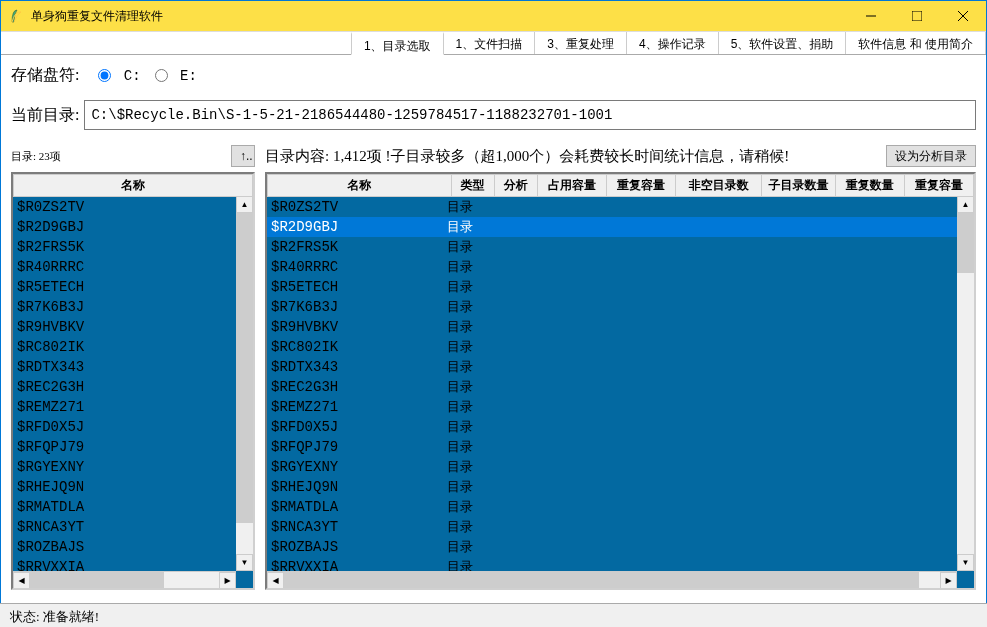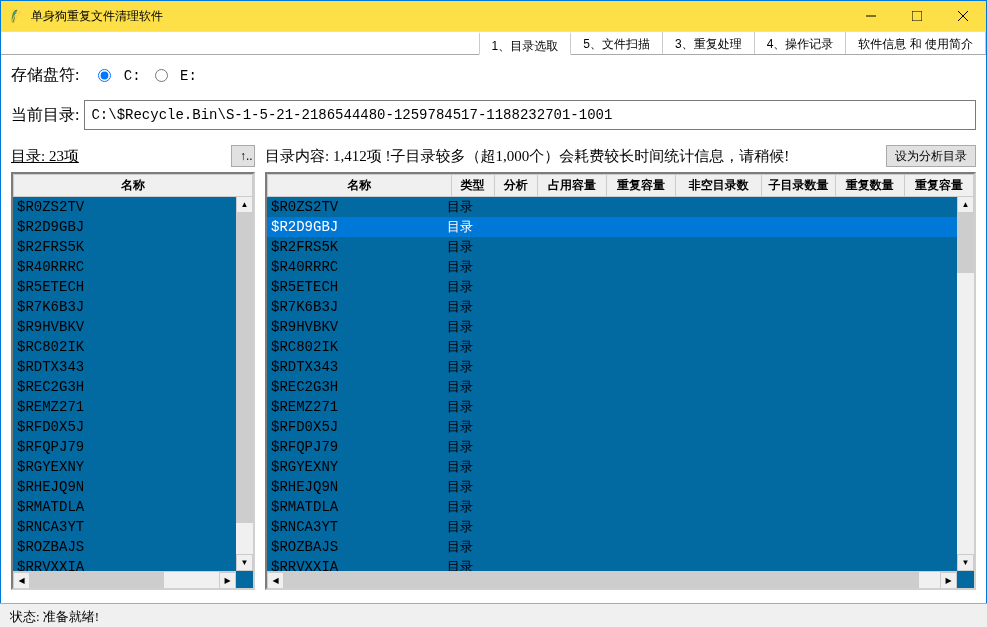--- a/index.html
+++ b/index.html
@@ -14,21 +14,21 @@
 .tabbody { padding: 4px 10px 0 10px; }
 .row { display: flex; align-items: center; margin: 6px 0 14px 0; }
 .row .label { font-size: 16px; margin-right: 5px; white-space: nowrap; font-family: "SimSun"; }
 .radio-wrap { font-family: "Courier New", monospace; font-size: 14px; }
 .radio-wrap input { margin: 0 4px 0 14px; vertical-align: middle; }
 .pathbox { flex: 1; height: 30px; border: 1px solid #7a7a7a; background: #fff; padding: 4px 6px; font-family: "Courier New", monospace; font-size: 14px; line-height: 20px; }
 .mainrow { display: flex; padding: 0 10px; gap: 10px; }
 .leftpanel { width: 244px; }
 .rightpanel { flex: 1; }
 .panelhead { display: flex; align-items: center; height: 24px; margin-bottom: 4px; }
-.panelhead .head-label { font-size: 15px; font-family: "SimSun"; white-space: nowrap; text-decoration: underline; }
+.panelhead .head-label { font-size: 11px; font-family: "SimSun"; white-space: nowrap; }
 .panelhead .head-status { font-size: 15px; font-family: "SimSun"; white-space: nowrap; flex: 1; overflow: hidden; text-overflow: ellipsis; }
 .panelhead .btn { border: 1px solid #aaa; background: #e1e1e1; padding: 1px 8px; cursor: pointer; margin-left: 6px; font-size: 12px; height: 22px; }
 .upbtn { width: 24px; text-align: center; }
 .tablewrap { border: 2px inset #d0d0d0; background: #0369a1; height: 418px; overflow: hidden; position: relative; }
 table { border-collapse: collapse; width: 100%; table-layout: fixed; }
 thead th { background: #f0f0f0; border: 1px solid #ccc; font-weight: bold; font-size: 12px; padding: 2px 4px; height: 20px; font-family: "SimSun"; position: sticky; top: 0; }
 tbody td { font-family: "Courier New", monospace; font-size: 14px; padding: 0 4px; height: 20px; white-space: nowrap; overflow: hidden; }
 tbody tr.selected td { background: #0078d7; color: #fff; }
 .tbody-scroll { height: 374px; overflow-y: scroll; overflow-x: hidden; }
 .left .tbody-scroll { overflow-x: scroll; }
@@ -76,23 +76,24 @@
   <div class="winbtn close">
       <svg width="10" height="10">
         <line x1="0" y1="0" x2="10" y2="10" stroke="#000" stroke-width="1"></line>
         <line x1="10" y1="0" x2="0" y2="10" stroke="#000" stroke-width="1"></line>
       </svg>
     </div>
 </div>
 
 <div class="tabbar" id="tabbar">
     <div class="tab active">1、目录选取</div>
-    <div class="tab">5、文件扫描</div>
+    <div class="tab">1、文件扫描</div>
     <div class="tab">3、重复处理</div>
     <div class="tab">4、操作记录</div>
+    <div class="tab">5、软件设置、捐助</div>
     <div class="tab">软件信息 和 使用简介</div>
   </div>
 
 <div class="tabbody">
   <div class="row">
     <span class="label">存储盘符:</span>
     <span class="radio-wrap" id="radios"><label><input type="radio" name="drv" checked="" style=""> C:</label><label><input type="radio" name="drv" style=""> E:</label></span>
   </div>
   <div class="row">
     <span class="label">当前目录:</span>

